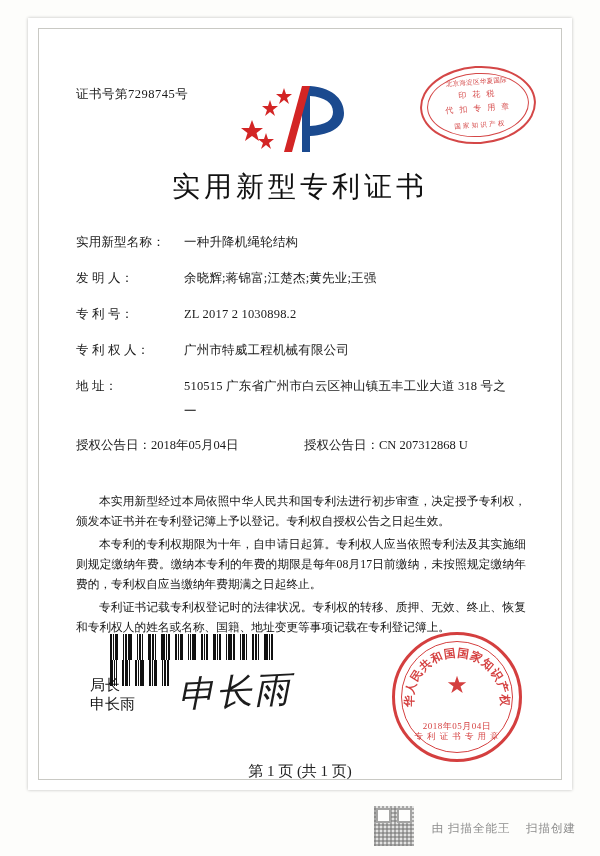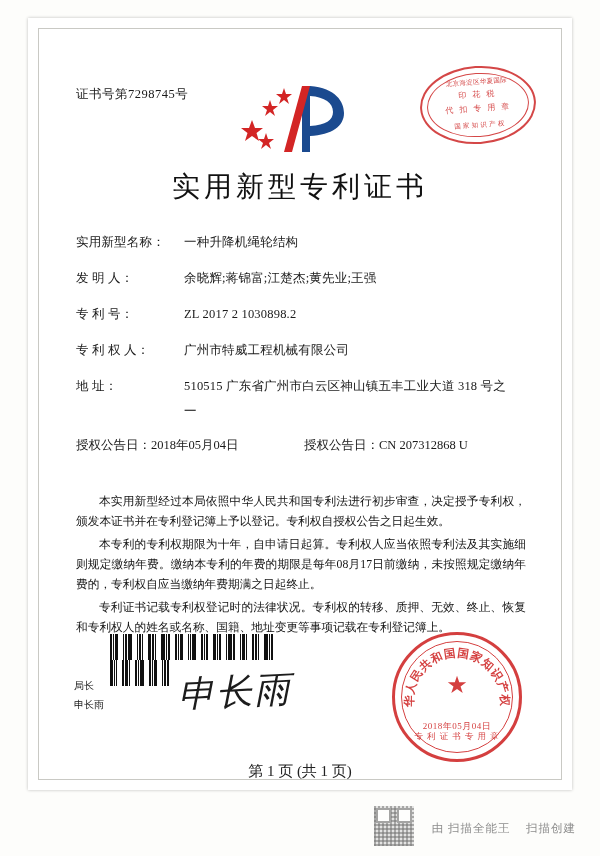--- a/index.html
+++ b/index.html
@@ -172,23 +172,23 @@
     display: inline-block;
     background: #111;
     height: 26px;
     margin-right: 1px;
     vertical-align: top;
   }
 
   
   .sign-block {
     position: absolute;
-    left: 46px;
+    left: 62px;
     top: 658px;
-    font-size: 10px;
+    font-size: 15px;
     line-height: 19px;
     color: #141414;
   }
   .sign-script {
     position: absolute;
     left: 150px;
     top: 650px;
     font-size: 36px;
     font-family: "Liberation Serif", "DejaVu Serif", serif;
     font-style: italic;

